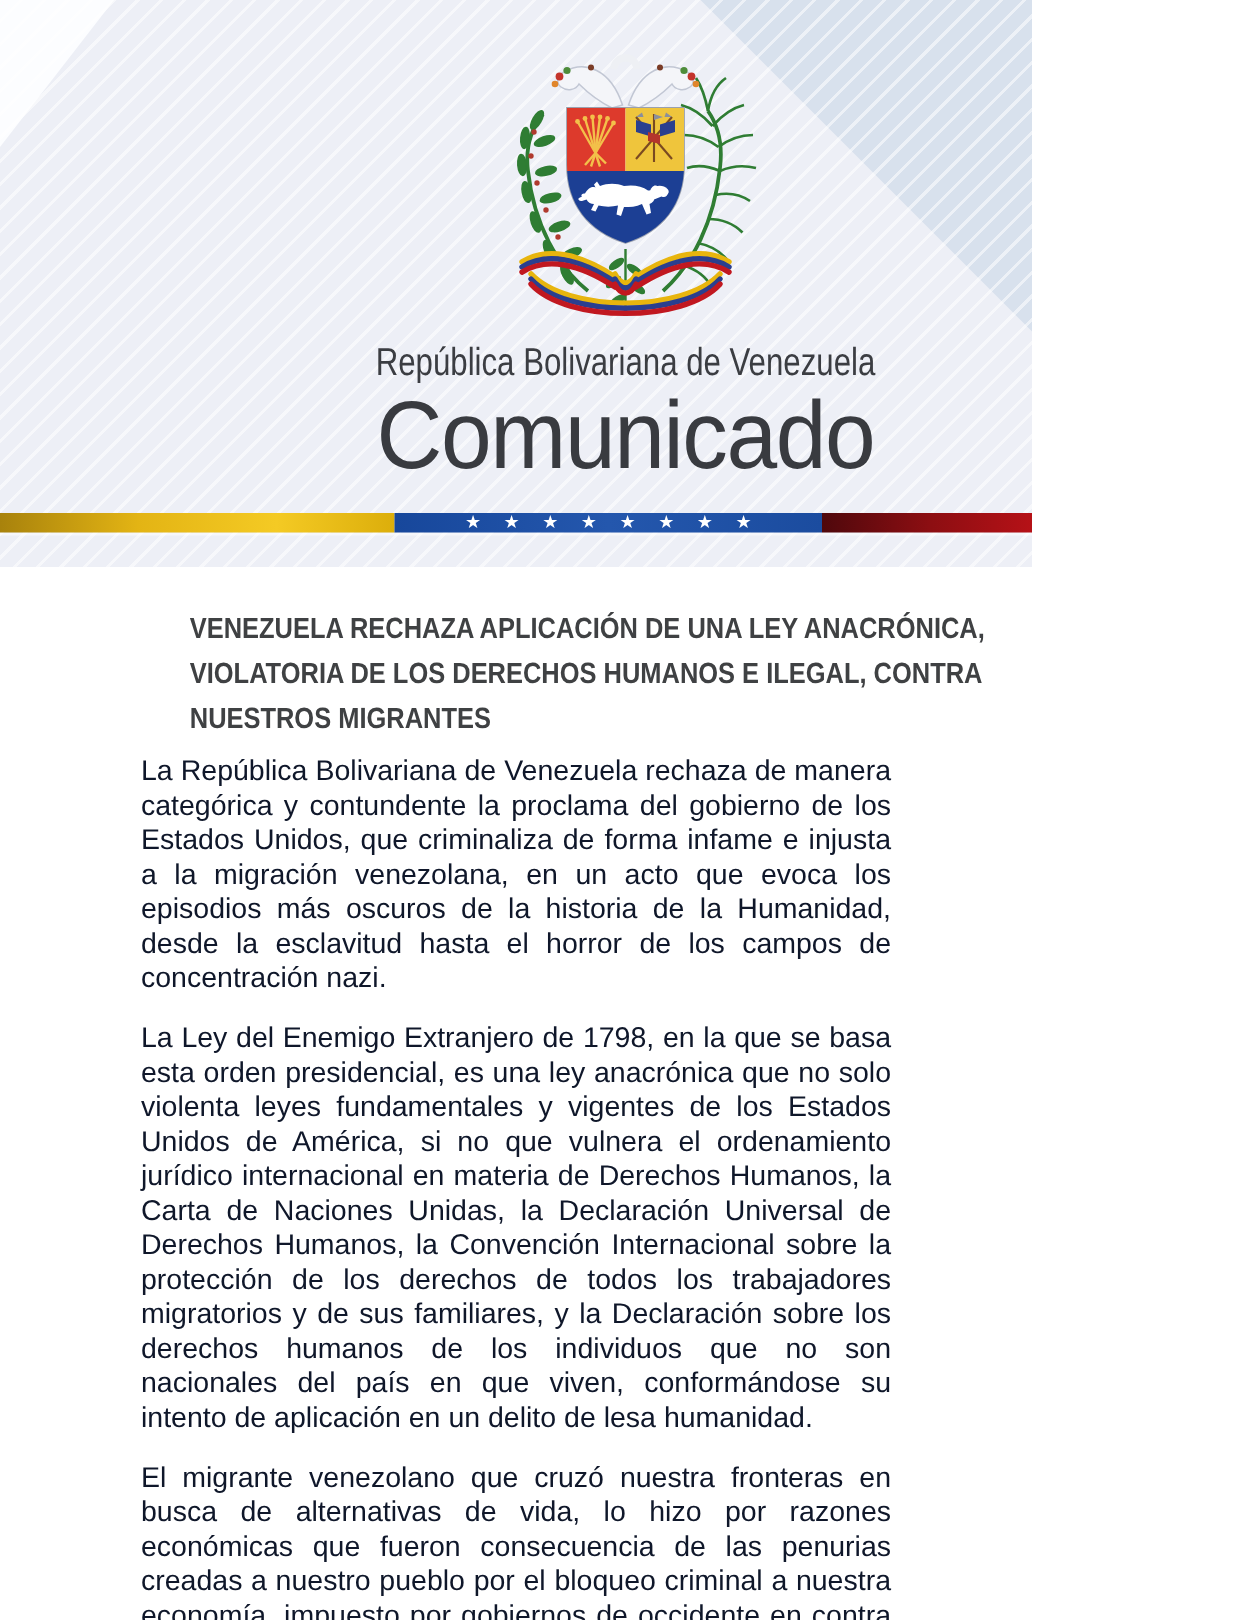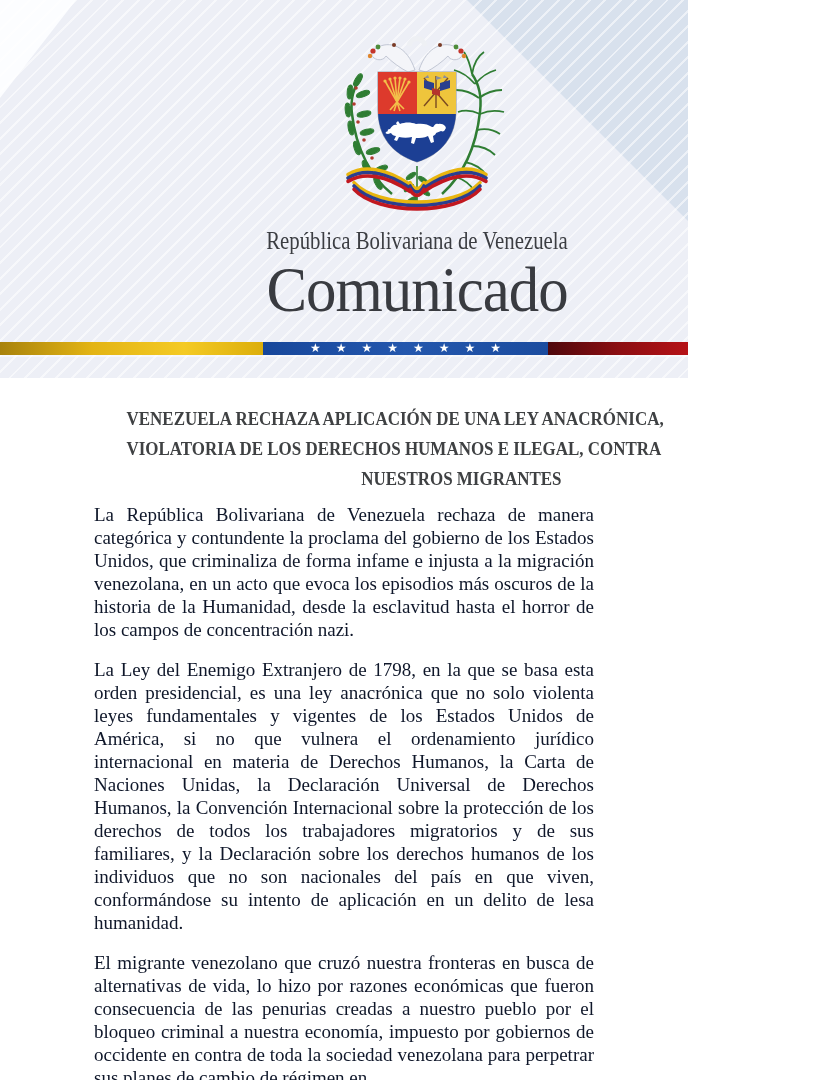--- a/index.html
+++ b/index.html
@@ -1,17 +1,17 @@
 <!DOCTYPE html>
 <html><head>
 <meta charset="utf-8">
 <style>
   html,body{margin:0;padding:0;background:#fff;}
   .page{position:relative;width:688px;height:1080px;background:#fff;overflow:hidden;
-        font-family:Liberation Serif, serif;}
+        font-family:Liberation Sans, sans-serif;}
 
   
   .masthead{position:relative;width:834px;height:378px;background:#edeff6;overflow:hidden;}
   .band{position:absolute;inset:0;}
   .band-blue{background:#d8e1ed;clip-path:polygon(467px 0,834px 0,834px 367px);}
   .band-corner{background:#e6e9f2;clip-path:polygon(717px 0,834px 0,834px 130px);}
   .band-white{background:#fcfdff;clip-path:polygon(0 0,76px 0,0 98px);}
   .masthead::after{content:"";position:absolute;inset:0;pointer-events:none;
     background:repeating-linear-gradient(135deg,rgba(255,255,255,0) 0 9px,rgba(255,255,255,.55) 9px 11px);}
   .masthead-content{position:relative;z-index:2;text-align:center;padding-top:28px;}
@@ -26,21 +26,21 @@
            box-shadow:0 2px 0 rgba(255,255,255,.5);}
   .seg{height:100%;}
   .seg-yellow{width:263px;background:linear-gradient(90deg,#a8820c,#e3b414 35%,#f4ca24 70%,#dcae0b);}
   .seg-blue{width:285px;background:linear-gradient(90deg,#17479b,#2457ad 50%,#1b4c9f);
             display:flex;align-items:center;justify-content:center;gap:15px;}
   .seg-red{flex:1;background:linear-gradient(90deg,#4f080c,#8c0e12 25%,#c01218 55%,#a30f14 85%,#5d090d);}
   .star{color:#ffffff;font-size:12px;line-height:1;display:inline-block;margin-top:-1px;}
 
   
   .docbody{padding:26px 94px 0 94px;}
-  .title{margin:0;font-size:19.5px;font-weight:700;line-height:30px;color:#3f4143;text-align:right;}
+  .title{margin:0;font-size:19.5px;font-weight:700;line-height:30px;color:#3f4143;text-align:left;}
   .tline{display:block;transform:scaleX(.87);transform-origin:center;white-space:nowrap;}
   .para{margin:17px 0 0 0;font-size:19px;line-height:23px;color:#0f172a;text-align:justify;}
   .para:first-of-type{margin-top:9px;}
 </style>
 </head>
 <body>
 
 <div class="page">
 
   <header class="masthead">

